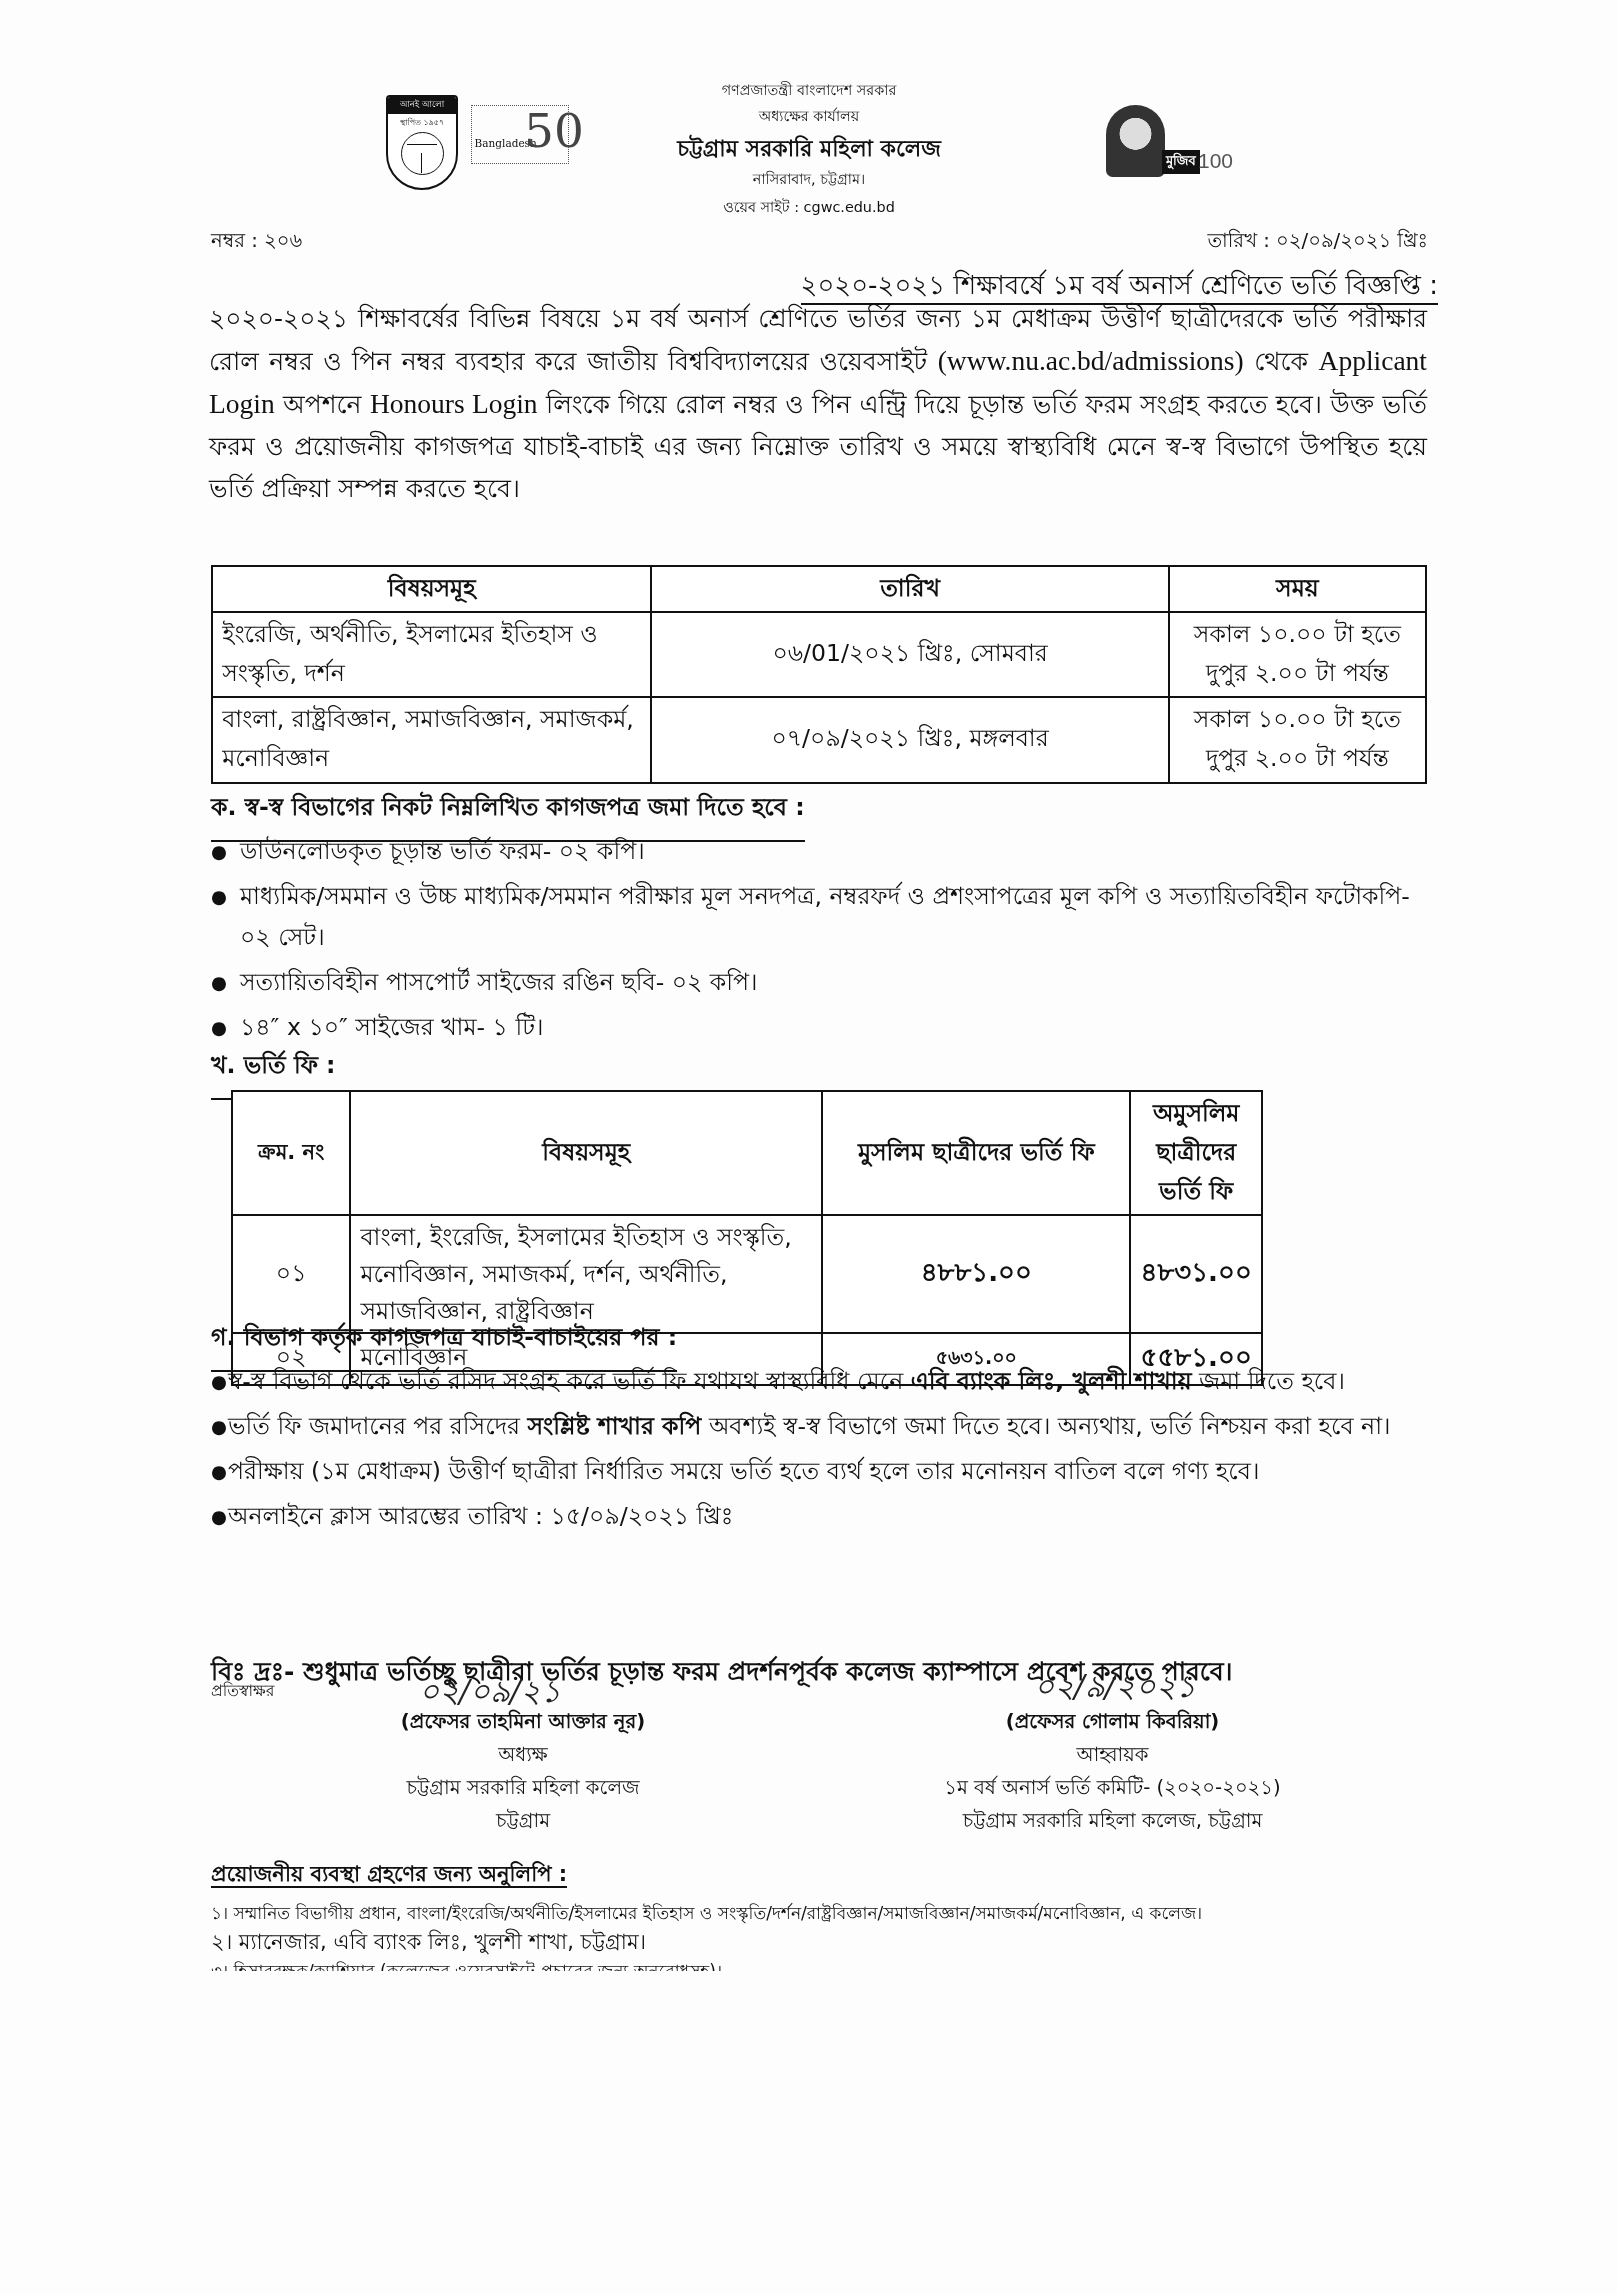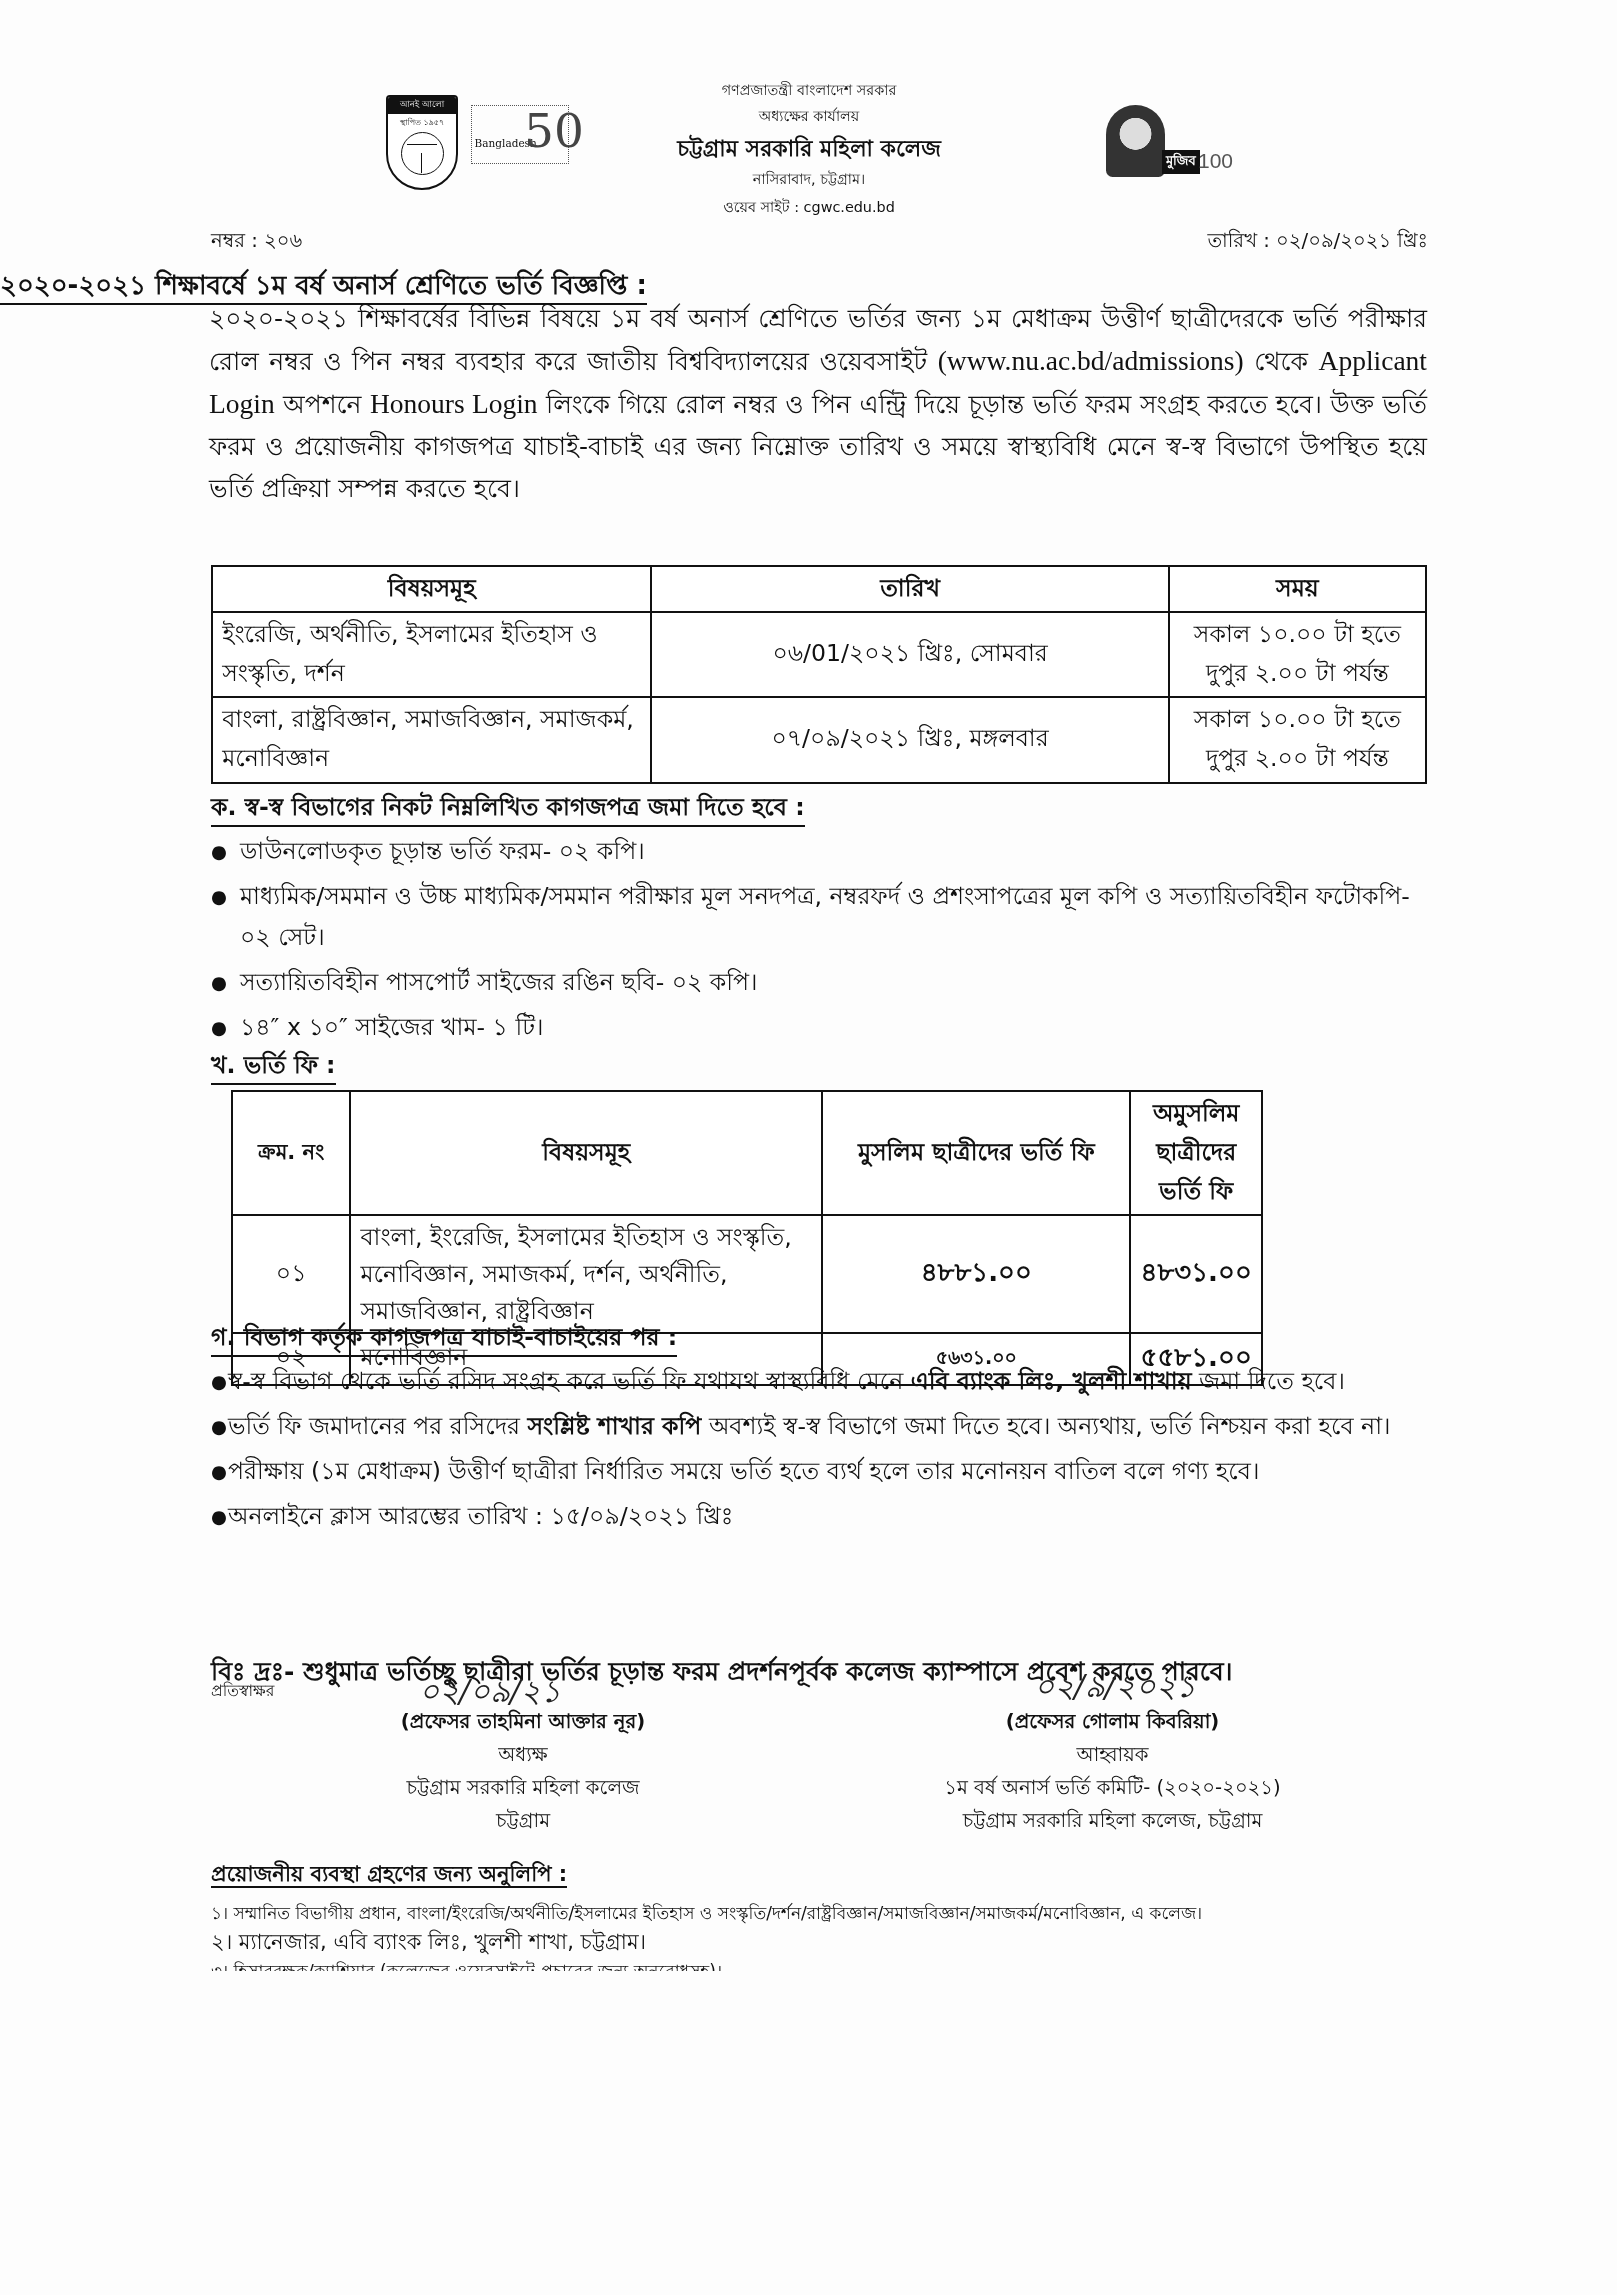--- a/index.html
+++ b/index.html
@@ -29,34 +29,34 @@
     }
     .logo-50 .txt { position: absolute; left: 2.6px; top: 31px; font-family: "DejaVu Serif", serif; font-size: 10.5px; }
     .logo-50 .fifty { position: absolute; left: 52px; top: 1.3px; font-family: "DejaVu Serif", serif; font-size: 47px; color: #444; line-height: 1; }
     .logo-mujib { position: absolute; left: 1093px; top: 98px; width: 137px; height: 85px; }
     .logo-mujib .face { position: absolute; left: 13px; top: 6.5px; width: 59px; height: 72px; border-radius: 29.4px 29.4px 6.5px 6.5px; background: radial-gradient(circle at 50% 40%, #ddd 0 30%, #333 31% 100%); }
     .logo-mujib .tag { position: absolute; left: 69px; top: 52px; background: #111; color: #fff; font-size: 13px; padding: 1.3px 3.9px; font-weight: bold; }
     .logo-mujib .hundred { position: absolute; left: 105px; top: 52px; font-size: 21px; color: #555; font-family: "Liberation Sans", sans-serif; line-height: 1; }
     
     .ref { position: absolute; top: 226px; font-size: 19.6px; }
     .title {
-      position: absolute; left: 0; width: 1438px; top: 265px; text-align: left;
-      font-size: 26px; font-weight: bold;
+      position: absolute; left: 0; width: 1438px; top: 265px; text-align: right;
+      font-size: 26px; font-weight: normal;
     }
     .title span { border-bottom: 2px double #111; padding-bottom: 2.6px; }
     .para {
       position: absolute; left: 209px; width: 1218px; top: 298px;
       font-size: 25px; line-height: 42px; text-align: justify;
     }
     .para .en { font-family: "Liberation Serif", serif; font-size: 27.5px; }
     table.grid { position: absolute; border-collapse: collapse; background: #fff; }
     table.grid td, table.grid th { border: 2px solid #111; font-size: 23.6px; padding: 2.6px 9.2px; }
     table.grid th { font-weight: bold; text-align: center; }
     .sec-head { position: absolute; left: 211px; font-size: 23.6px; font-weight: bold; }
-    .sec-head span { border-bottom: 2px double #111; padding-bottom: 4px; }
+    .sec-head span { border-bottom: 2px double #111; padding-bottom: 19px; }
     .bullets { position: absolute; left: 211px; width: 1217px; font-size: 23.6px; line-height: 41px; margin: 0; padding: 0; list-style: none; }
     .bullets li { position: relative; padding-left: 29px; margin-bottom: 3.9px; }
     .bullets li::before { content: "●"; position: absolute; left: 0; top: 0; font-size: 18.3px; }
     .bullets.tight li { padding-left: 17px; }
     .b { font-weight: bold; }
     .note { position: absolute; left: 211px; top: 1652px; font-size: 25px; font-weight: bold; }
     .sig-label { position: absolute; left: 211px; top: 1678px; font-size: 15.7px; }
     .sig { position: absolute; font-family: "DejaVu Serif", serif; font-style: italic; font-size: 31px; color: #222; }
     .sig-block { position: absolute; text-align: center; font-size: 19.6px; line-height: 33px; }
     .cc-head { position: absolute; left: 211px; top: 1858px; font-size: 21px; font-weight: bold; }

